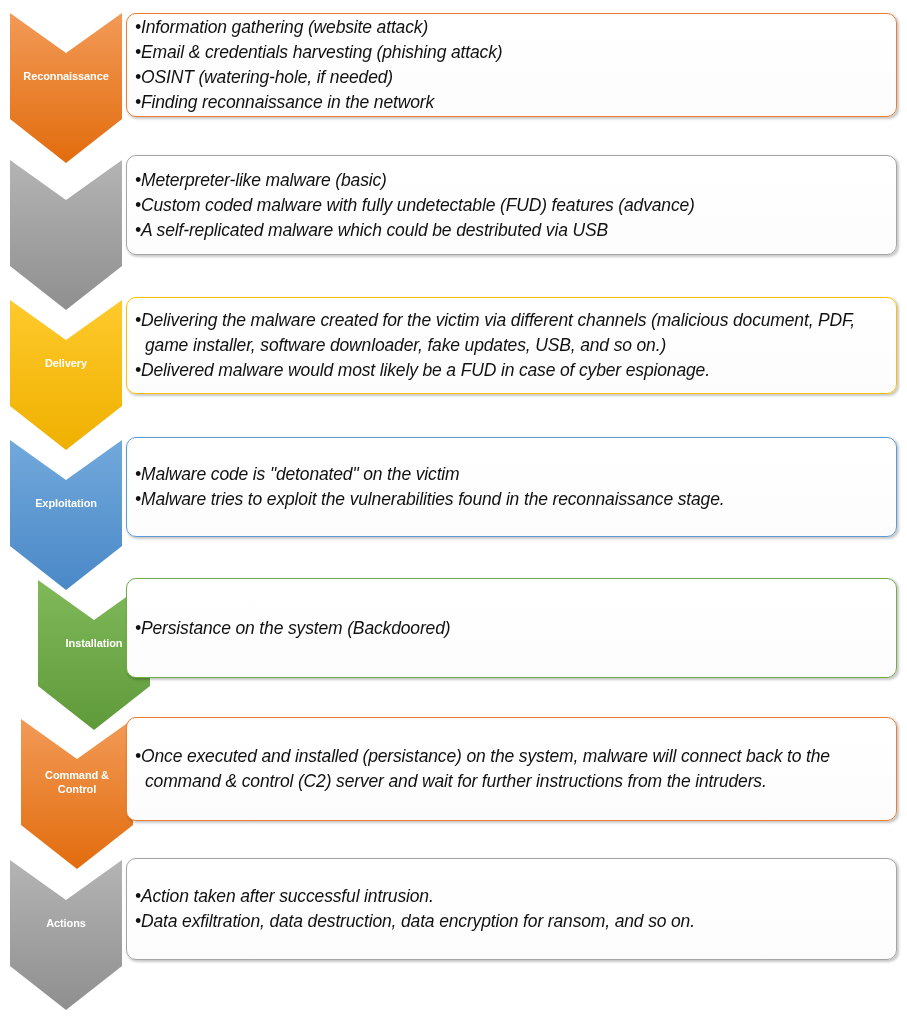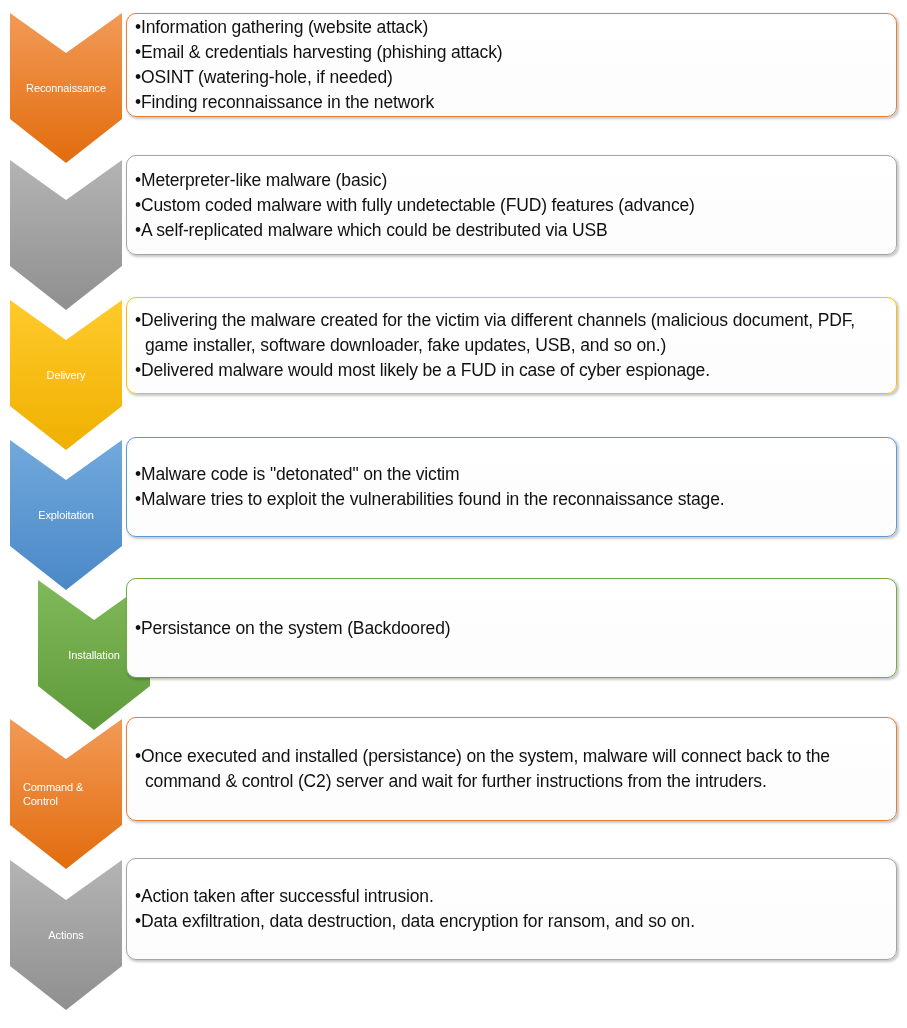--- a/index.html
+++ b/index.html
@@ -24,41 +24,44 @@
   }
   .chevron svg {
     position: absolute;
     inset: 0;
     width: 100%;
     height: 100%;
     display: block;
   }
   .chev-label {
     position: absolute;
-    top: 50px;
+    top: 38px;
     left: 13px;
     width: 86px;
     height: 50px;
     display: flex;
     align-items: center;
     justify-content: center;
+    text-align: center;
     color: #ffffff;
     font-size: 11px;
     line-height: 14px;
     letter-spacing: -0.1px;
+    font-weight: bold;
   }
   .box {
     position: absolute;
     left: 126px;
     width: 771px;
     box-sizing: border-box;
     background: linear-gradient(#ffffff, #fcfcfc);
     border: 1px solid #999;
     border-radius: 10px;
     box-shadow: 1.5px 1.5px 2.5px rgba(0,0,0,0.22);
+    font-style: italic;
   }
   ul.bullets {
     list-style: none;
     margin: 0;
     height: 100%;
     padding: 0 14px 0 8px;
     display: flex;
     flex-direction: column;
     justify-content: center;
   }
@@ -180,21 +183,21 @@
         <div class="chev-label">Installation</div>
       </div>
       <div class="box" style="top: 578px; height: 100px; border-color: rgb(112, 173, 71);">
         <ul class="bullets">
           <li>Persistance on the system (Backdoored)</li>
         </ul>
       </div>
     </div>
   
     <div class="stage">
-      <div class="chevron" style="top: 719px;">
+      <div class="chevron" style="top: 719px; margin-left: 11px;">
         <svg viewBox="0 0 112 150" preserveAspectRatio="none">
           <defs>
             <linearGradient class="chev-grad" x1="0" y1="0" x2="0" y2="1" id="grad5">
               <stop offset="0" stop-color="#F29A57"></stop>
               <stop offset="1" stop-color="#E26C0D"></stop>
             </linearGradient>
           </defs>
           <polygon points="0,0 56,40 112,0 112,106 56,150 0,106" fill="url(#grad5)"></polygon>
         </svg>
         <div class="chev-label">Command &amp; Control</div>

